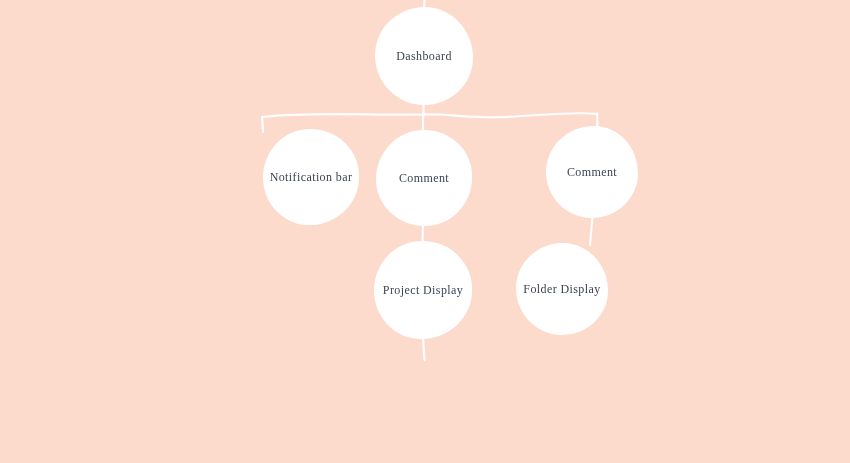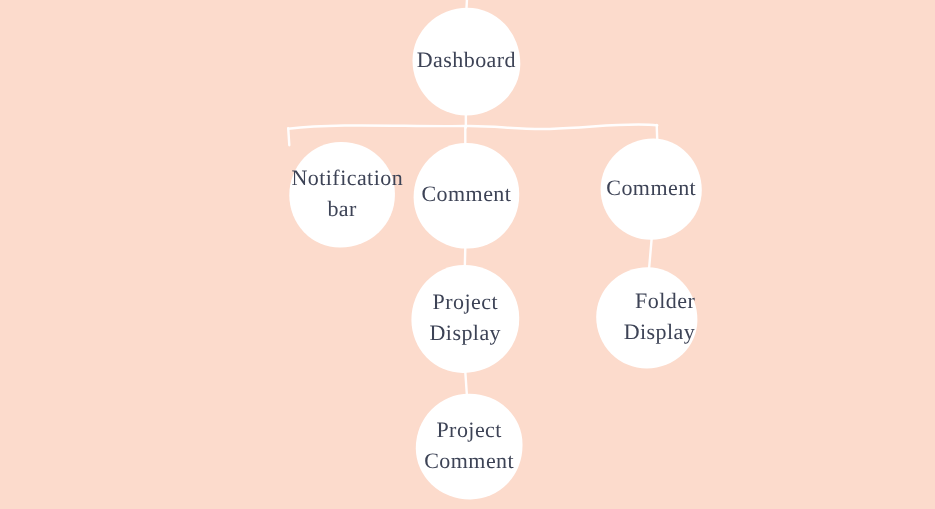--- a/index.html
+++ b/index.html
@@ -35,40 +35,40 @@
     opacity: 0.95;
   }
   .node {
     position: absolute;
     background: var(--node-fill);
     display: flex;
     align-items: center;
     justify-content: center;
     text-align: center;
     color: var(--text);
-    font-size: 20px;
+    font-size: 12px;
     letter-spacing: 0.4px;
     line-height: 1.38;
     cursor: default;
   }
   
   .blob-a { border-radius: 51% 49% 50% 50% / 49% 52% 48% 51%; }
   .blob-b { border-radius: 49% 51% 52% 48% / 51% 49% 50% 50%; }
   .blob-c { border-radius: 50% 50% 49% 51% / 52% 48% 51% 49%; }
   .blob-d { border-radius: 52% 48% 50% 50% / 50% 51% 49% 50%; }
 
   .node .label { display: block; width: 100%; padding: 0 2px; }
 
   
   #node-dashboard       { left: 375px; top:   7px; width: 98px; height: 98px; }
   #node-notification    { left: 216px; top: 129px; width: 96px; height: 96px; margin-left: 47px; }
   #node-projects        { left: 376px; top: 130px; width: 96px; height: 96px; }
   #node-folders         { left: 546px; top: 126px; width: 92px; height: 92px; }
   #node-project-display { left: 374px; top: 241px; width: 98px; height: 98px; justify-content: flex-end; }
-  #node-folder-display  { left: 542px; top: 243px; width: 92px; height: 92px; text-align: right; }
+  #node-folder-display  { left: 516px; top: 243px; width: 92px; height: 92px; }
   #node-project-comment { left: 378px; top: 358px; width: 97px; height: 96px; }
 </style>
 </head>
 <body>
 
 <div class="canvas">
 
   <svg class="edges" viewBox="0 0 850 463" aria-hidden="true">
     <path d="M424.5,0 L424,9"></path>
     <path d="M423.5,101 L423.5,116"></path>
@@ -98,17 +98,14 @@
   </div>
 
   <div class="node blob-b" id="node-project-display">
     <span class="label">Project Display</span>
   </div>
 
   <div class="node blob-a" id="node-folder-display">
     <span class="label">Folder Display</span>
   </div>
 
-  <div class="node blob-c" id="node-project-comment">
-    <span class="label">Project Comment</span>
-  </div>
 
 </div>
 
 </body></html>

